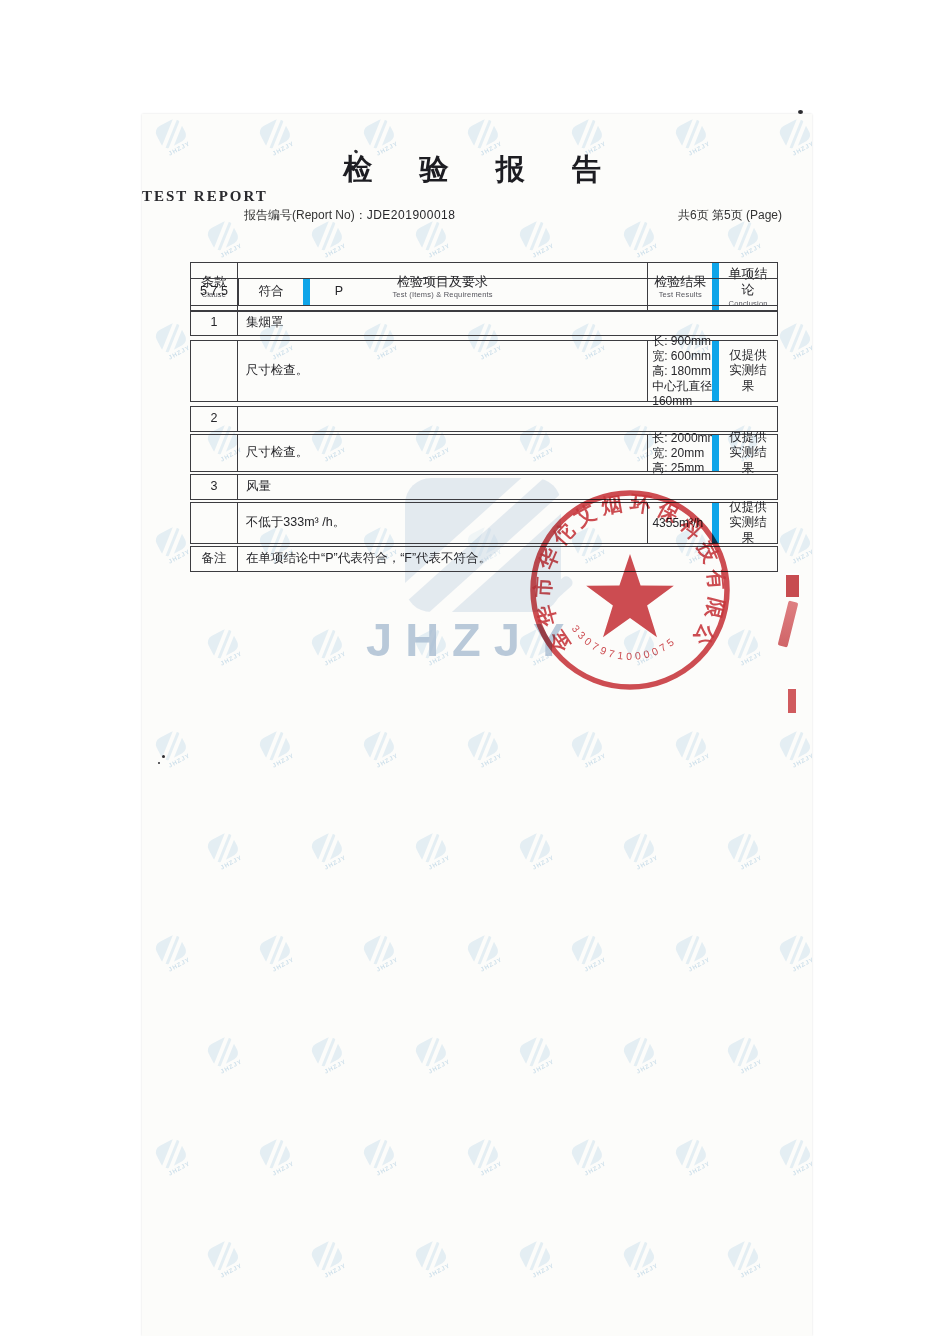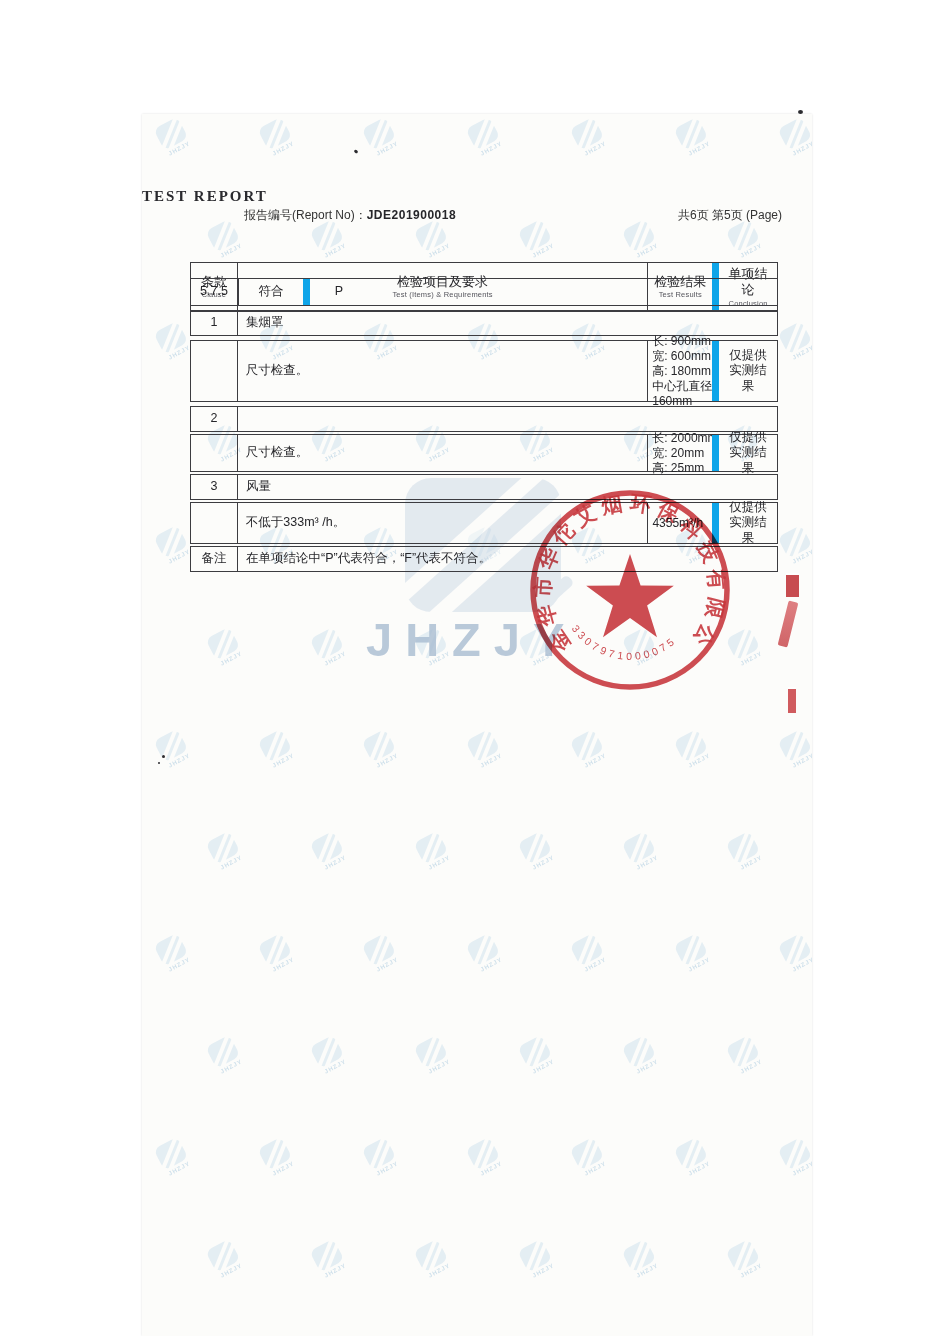--- a/index.html
+++ b/index.html
@@ -31,21 +31,21 @@
     font-size:29px;font-weight:bold;letter-spacing:20px;text-indent:20px;color:#1d1d22;
     font-family:"Liberation Serif",serif;
   }
   #subtitle{
     position:absolute;left:0;top:74px;width:660px;text-align:left;
     font-size:15px;font-weight:bold;letter-spacing:2px;color:#2a2a2e;
     font-family:"Liberation Serif",serif;
   }
   #report-line{position:absolute;left:55px;top:93px;width:585px;font-size:12px;}
   #report-no-label{color:#333;margin-left:47px;}
-  #report-no{font-weight:bold;letter-spacing:.5px;}
+  #report-no{font-weight:normal;letter-spacing:.5px;}
   #page-info{position:absolute;right:0;top:0;font-size:12px;color:#333;}
   
   .trow{
     position:absolute;left:48px;width:588px;
     border:1.5px solid #3c3c40;box-sizing:border-box;
     display:flex;align-items:stretch;background:transparent;
   }
   .cell{box-sizing:border-box;display:flex;flex-direction:column;justify-content:center;font-size:12.5px;line-height:1.25;}
   .c1{width:47px;border-right:1px solid #3c3c40;text-align:center;align-items:center;}
   .c2{width:411px;padding:3px 8px;}
@@ -704,20 +704,21 @@
   <svg id="big-logo" width="180" height="150" viewBox="0 0 180 150">
     <g opacity="0.5">
       <rect x="2" y="2" width="156" height="134" rx="26" fill="#ccd9e6"></rect>
       <rect x="-30" y="38" width="240" height="15" fill="#fcfcfa" transform="rotate(-42 90 68)"></rect>
       <rect x="-30" y="76" width="240" height="15" fill="#fcfcfa" transform="rotate(-42 90 68)"></rect>
       <rect x="138" y="108" width="34" height="12" rx="5" fill="#ccd9e6" transform="rotate(-42 155 114)"></rect>
     </g>
   </svg>
   <div id="big-wm-text">JHZJY</div>
 
+  <div id="title">检 验 报 告</div>
   <div id="subtitle">TEST REPORT</div>
   <div id="report-line">
     <span id="report-no-label">报告编号(Report No)：</span><span id="report-no">JDE201900018</span>
     <span id="page-info">共6页 第5页 (Page)</span>
   </div>
 
   <div class="trow" style="top:112px;height:50px;margin-top:36px;">
     <div class="cell c1">
       <div class="hdr-zh">条款</div>
       <div class="hdr-en">Clause</div>

